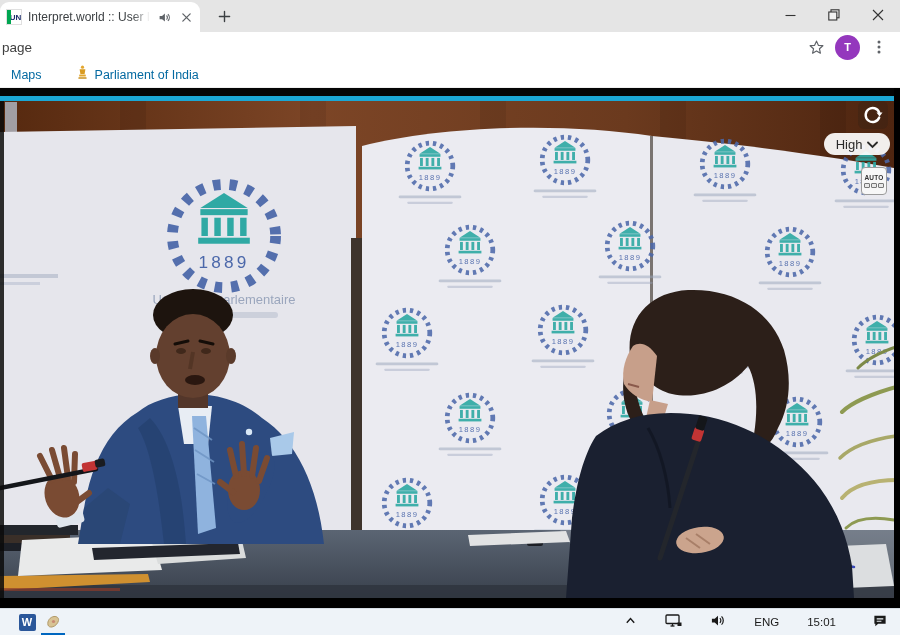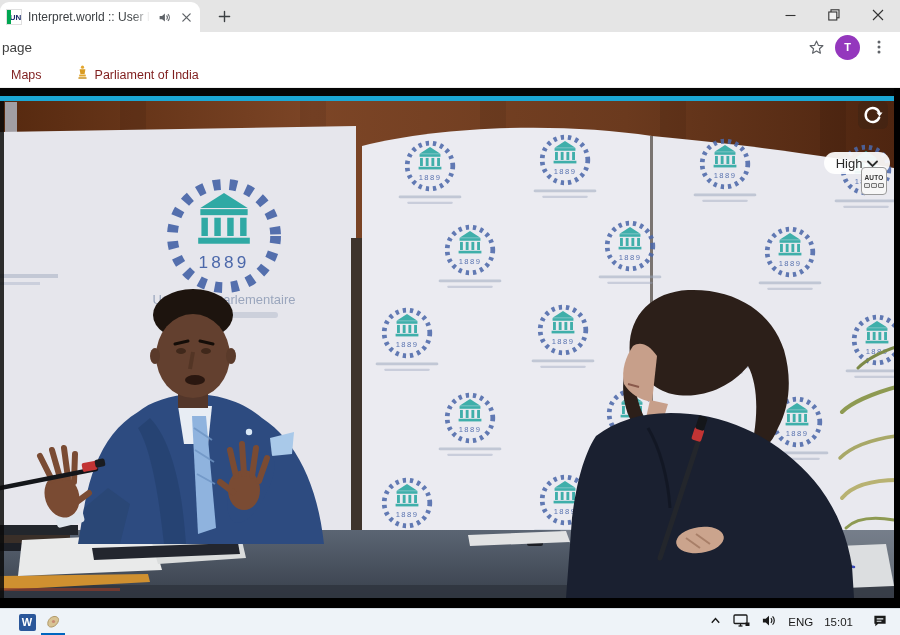--- a/index.html
+++ b/index.html
@@ -26,45 +26,45 @@
   
   .toolbar { height:30px; background:#fff; display:flex; align-items:center; padding:0 8px 0 2px; flex:none; }
   .urltext { flex:1; font-size:13.5px; color:#404040; }
   .tool-ic { width:26px; height:26px; display:flex; align-items:center; justify-content:center; flex:none; }
   .avatar { width:25px; height:25px; border-radius:50%; background:#9437bd; color:#fff;
             font-size:11px; font-weight:bold; display:flex; align-items:center; justify-content:center; margin:0 6px; flex:none; }
 
   
   .bookbar { height:26px; background:#fff; display:flex; align-items:center; padding-left:5px; gap:8px;
              border-bottom:1px solid #f0f0f0; flex:none; }
-  .bm { display:flex; align-items:center; gap:6px; font-size:12.5px; color:#7f1d1d; padding:2px 6px; border-radius:4px; }
+  .bm { display:flex; align-items:center; gap:6px; font-size:12.5px; color:#0369a1; padding:2px 6px; border-radius:4px; }
   .bm + .bm { margin-left:14px; }
 
   
   .video { position:relative; width:900px; height:520px; background:#000; flex:none; }
   .video svg.scene { position:absolute; left:0; top:0; }
   .refresh-btn { position:absolute; top:13px; right:12px; width:30px; height:28px; border:none;
                  background:rgba(40,30,24,.25); border-radius:6px; display:flex; align-items:center; justify-content:center; cursor:pointer; }
-  .quality-pill { position:absolute; top:64px; right:10px; width:66px; height:22px; border:none; border-radius:12px;
+  .quality-pill { position:absolute; top:45px; right:10px; width:66px; height:22px; border:none; border-radius:12px;
                   background:rgba(255,255,255,.92); display:flex; align-items:center; justify-content:center; gap:5px;
                   font-size:13px; color:#2a2a2a; font-family:"Liberation Sans",sans-serif; cursor:pointer; }
   .auto-key { position:absolute; top:79px; right:13px; width:26px; height:28px; border:1px solid #9a9a9a; border-radius:4px;
               background:#f7f7f7; display:flex; flex-direction:column; align-items:center; justify-content:center; gap:2px; cursor:pointer; padding:0; }
   .auto-key .lbl { font-size:6.5px; font-weight:bold; color:#333; letter-spacing:.2px; }
   .auto-key .keys { display:flex; gap:1.5px; }
   .auto-key .keys i { width:5.5px; height:4.5px; border:1px solid #777; border-radius:1px; background:#e8e8e8; }
 
   
   .taskbar { height:27px; background:#eef3f8; border-top:1px solid #d5dde5; display:flex; align-items:center;
              padding:0 8px 0 14px; flex:none; }
   .task-ic { width:26px; height:26px; display:flex; align-items:center; justify-content:center; position:relative; }
   .task-ic.active::after { content:""; position:absolute; bottom:-1px; left:1px; right:1px; height:3px; background:#0067c0; }
   .word-badge { width:17px; height:17px; background:#2b579a; border-radius:2px; color:#fff; font-size:11px;
                 font-weight:bold; display:flex; align-items:center; justify-content:center; }
-  .tray { margin-left:auto; display:flex; align-items:center; gap:11px; padding-right:4px; }
+  .tray { margin-left:auto; display:flex; align-items:center; gap:28px; padding-right:4px; }
   .tray .txt { font-size:11.5px; color:#1b1b1b; }
 </style>
 </head>
 <body>
 
 <div class="browser">
 
   <div class="tabstrip">
     <div class="tab">
       <div class="favicon">

